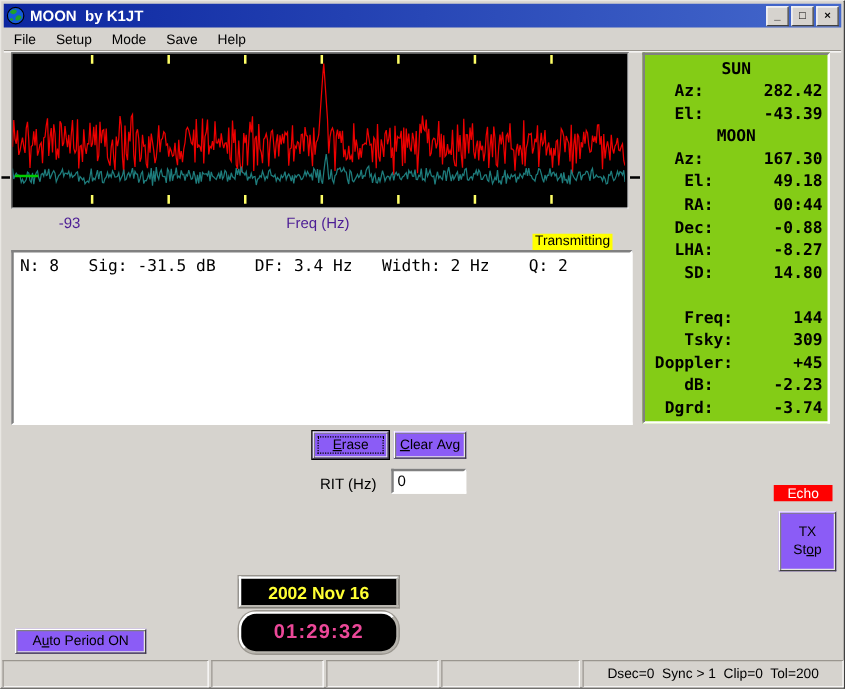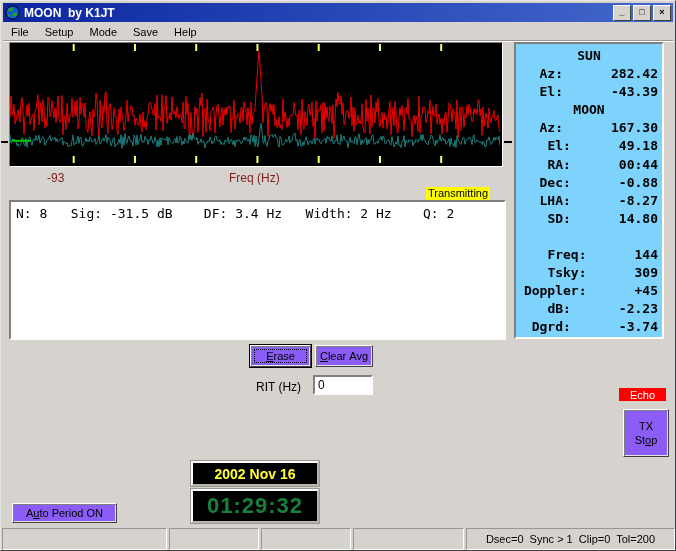--- a/index.html
+++ b/index.html
@@ -16,31 +16,31 @@
     display:flex;align-items:center;justify-content:center;line-height:1;font-family:"Liberation Sans",sans-serif;}
   .menubar{position:absolute;left:2px;top:21px;right:2px;height:19px;display:flex;align-items:center;
     border-bottom:1px solid #fff;box-shadow:0 -1px 0 #9a968f inset;}
   .menu-item{font-size:11px;color:#000;padding:2px 8px;cursor:default;}
   
   .plot{position:absolute;left:8px;top:41px;width:494px;height:125px;background:#000;
     border-top:1px solid #808080;border-left:1px solid #808080;border-right:1px solid #fff;border-bottom:1px solid #fff;
     box-sizing:border-box;}
   .plot svg{display:block;}
   .axis-dash{position:absolute;height:2px;background:#000;}
-  .plot-label{position:absolute;font-size:12px;color:#7f1d1d;}
+  .plot-label{position:absolute;font-size:12px;color:#4c1d95;}
   
   .tx-badge{position:absolute;left:413px;top:186px;background:#ffff00;color:#000;font-size:11px;padding:0 2px;height:13px;line-height:13px;margin-left:12px;}
   
   .decode-box{position:absolute;left:8px;top:199px;width:497px;height:140px;background:#fff;
     border-top:2px solid #808080;border-left:2px solid #808080;border-right:2px solid #fff;border-bottom:2px solid #fff;
     box-sizing:border-box;}
   .decode-text{font-family:"DejaVu Sans Mono","Liberation Mono",monospace;font-size:13px;color:#000;
     white-space:pre;padding:4px 5px;}
   
-  .astro{position:absolute;left:513px;top:41px;width:150px;height:297px;background:#7dd3fc;
+  .astro{position:absolute;left:513px;top:41px;width:150px;height:297px;background:#84cc16;
     border-top:2px solid #808080;border-left:2px solid #808080;border-right:2px solid #fff;border-bottom:2px solid #fff;
     box-sizing:border-box;padding:3px 4px 0 4px;font-family:"DejaVu Sans Mono","Liberation Mono",monospace;
     font-size:13px;font-weight:bold;color:#000;}
   .astro-row{display:flex;justify-content:flex-end;height:18.1px;line-height:18px;gap:48px;}
   .astro-header{text-align:center;height:18.1px;line-height:18px;}
   .astro-spacer{height:18.1px;}
   
   .btn{position:absolute;background:#8b5cf6;color:#000;font-size:11px;
     border-top:1px solid #fff;border-left:1px solid #fff;border-right:1px solid #404040;border-bottom:1px solid #404040;
     box-shadow:1px 1px 0 #808080 inset, -1px -1px 0 #e8e6e2 inset;
@@ -53,21 +53,21 @@
   .rit-input{position:absolute;left:312px;top:374px;width:60px;height:20px;background:#fff;
     border-top:2px solid #808080;border-left:2px solid #808080;border-right:2px solid #fff;border-bottom:2px solid #fff;
     box-sizing:border-box;font-size:12px;font-family:"Liberation Sans",sans-serif;padding:1px 3px;color:#000;}
   
   .echo-label{position:absolute;left:618px;top:387px;width:47px;height:13px;background:#ff0000;color:#fff;
     font-size:11px;display:flex;align-items:center;justify-content:center;}
   
   .led-box{position:absolute;background:#000;border:2px solid;border-color:#fff #b8b5ae #b8b5ae #fff;
     box-shadow:0 0 0 1px #9a968f;display:flex;align-items:center;justify-content:center;box-sizing:content-box;}
   .date-display{left:190px;top:460px;width:124px;height:21px;color:#ffff33;font-size:14px;font-weight:bold;}
-  .time-display{left:190px;top:488px;width:124px;height:30px;color:#15803d;font-size:22px;font-weight:bold;letter-spacing:1px;}
+  .time-display{left:190px;top:488px;width:124px;height:30px;color:#ec4899;font-size:16px;font-weight:bold;letter-spacing:1px;border-radius:14px;}
   
   .statusbar{position:absolute;left:0;top:527px;width:676px;height:41px;}
   .status-seg{position:absolute;top:0;height:22px;background:#d6d3ce;
     border-top:1px solid #9a968f;border-left:1px solid #9a968f;border-right:1px solid #fff;border-bottom:1px solid #fff;
     box-sizing:border-box;font-size:11px;color:#000;display:flex;align-items:center;justify-content:center;white-space:pre;}
 </style>
 </head>
 <body>
 
 <div class="window">

